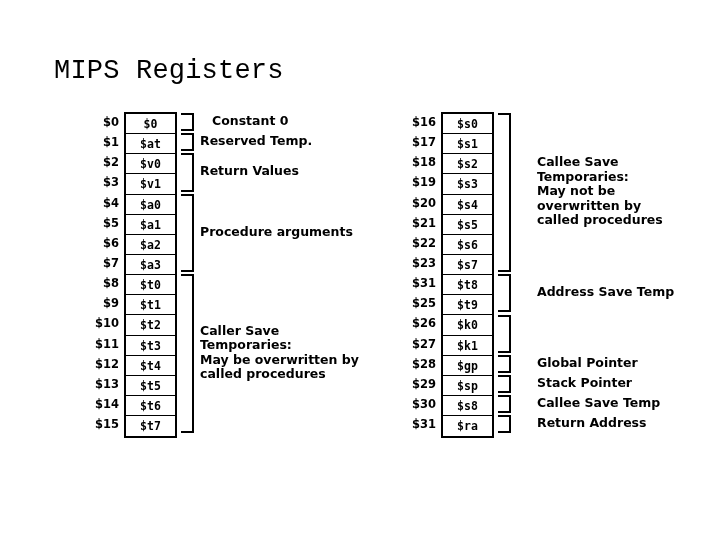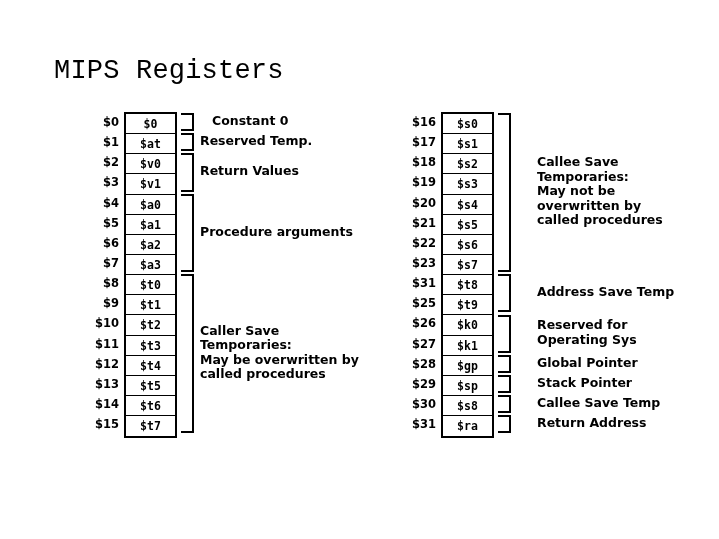--- a/index.html
+++ b/index.html
@@ -225,21 +225,19 @@
       <div class="annot annot-left" style="top: 323.6px;">Caller Save
 Temporaries:
 May be overwritten by
 called procedures</div>
       <div class="annot annot-right" style="top: 155.1px;">Callee Save
 Temporaries:
 May not be
 overwritten by
 called procedures</div>
       <div class="annot annot-right" style="top: 285.05px;">Address Save Temp</div>
-      <div class="annot annot-right" style="top: 318.05px;">Reserved for
-Operating Sys</div>
       <div class="annot annot-right" style="top: 355.575px;">Global Pointer</div>
       <div class="annot annot-right" style="top: 375.725px;">Stack Pointer</div>
       <div class="annot annot-right" style="top: 395.875px;">Callee Save Temp</div>
       <div class="annot annot-right" style="top: 416.025px;">Return Address</div>
     </div>
 
 </div>
 
 </body></html>

